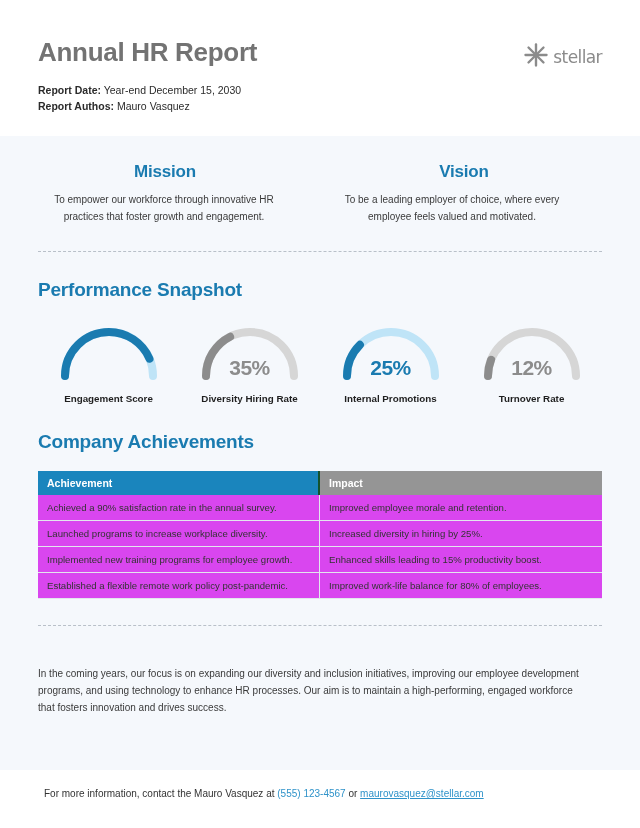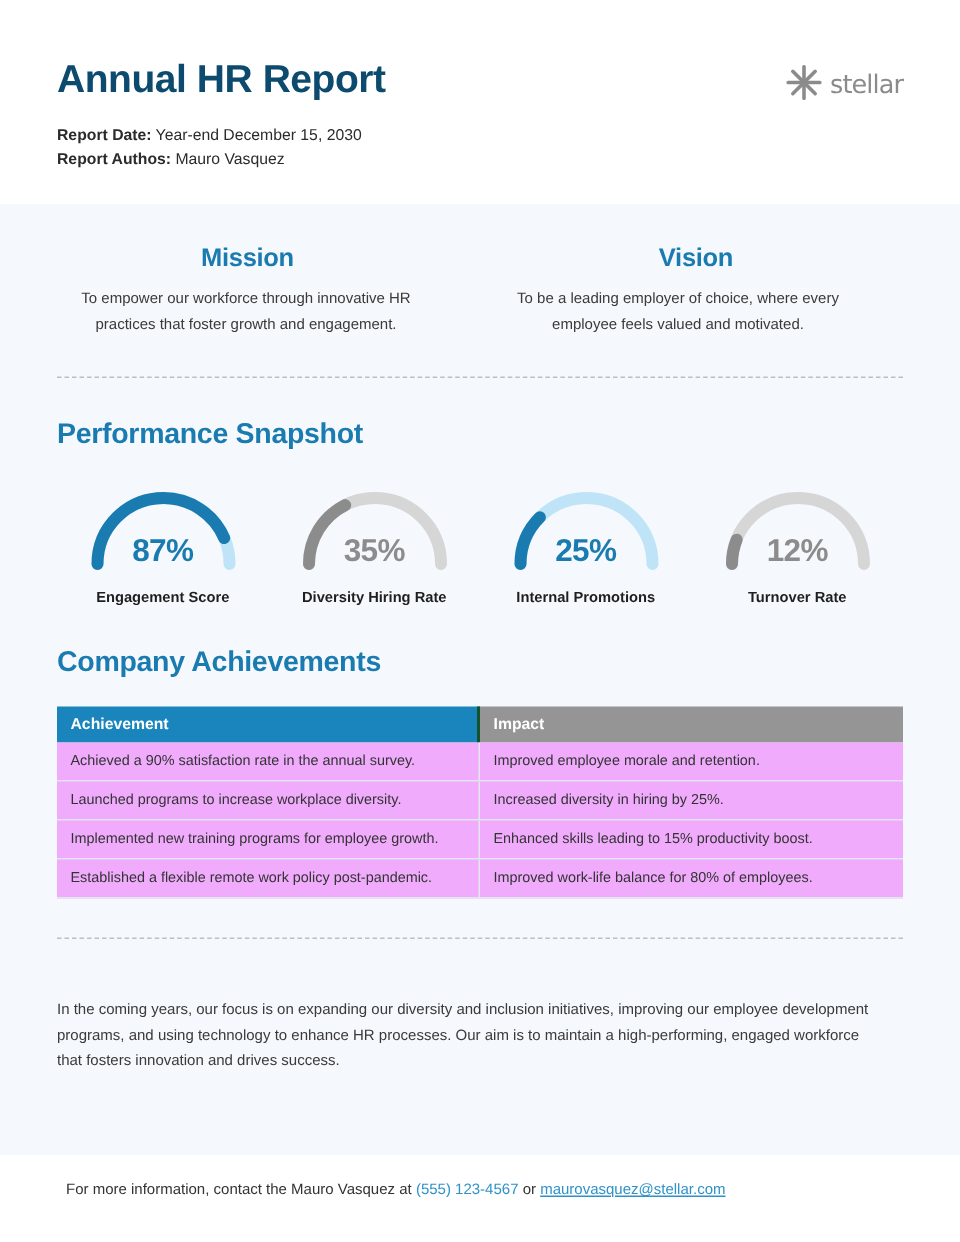--- a/index.html
+++ b/index.html
@@ -26,21 +26,21 @@
     height: 136px;
     padding: 36px 38px 0 38px;
     display: flex;
     justify-content: space-between;
     align-items: flex-start;
   }
   .header-left { padding-top: 2px; }
   .report-title {
     font-size: 26px;
     font-weight: bold;
-    color: #0c4a6e;
+    color: #737373;
     letter-spacing: -0.3px;
     line-height: 1.1;
   }
   .meta { margin-top: 15px; }
   .meta-row {
     font-size: 10.5px;
     color: #2b2b2b;
     line-height: 1.55;
     white-space: nowrap;
   }
@@ -138,21 +138,21 @@
     font-weight: bold;
     color: #ffffff;
     padding: 6px 9px;
     height: 22px;
   }
   th.th-ach { background: #1a85bd; border-right: 2px solid #14532d; }
   th.th-imp { background: #959595; }
   table.ach td {
     font-size: 9.6px;
     color: #333333;
-    background: #f0abfc;
+    background: #d946ef;
     padding: 7px 9px;
     border-bottom: 1px solid #e2e7ed;
     height: 21px;
   }
   td.c1 { border-right: 1px solid #e2e7ed; }
 
   
   .outlook-block { padding-top: 25px; }
   .outlook-body {
     margin-top: 14px;
@@ -224,21 +224,21 @@
 
     <div class="divider"></div>
 
     <div class="perf-block">
       <div class="section-title big-title">Performance Snapshot</div>
       <div class="gauges" id="gauges">
           <div class="gauge-cell">
             <div class="gauge-svg-wrap"><svg width="104" height="54" viewBox="0 0 104 54">
                 <path d="M 8 49 A 44 44 0 0 1 96 49" fill="none" stroke="#bfe4f7" stroke-width="8" stroke-linecap="round"></path>
                 <path d="M 8 49 A 44 44 0 0 1 96 49" fill="none" stroke="#1a7bb0" stroke-width="8" stroke-linecap="round" stroke-dasharray="120.26016677941726 165.87609210954105"></path>
-              </svg><div class="gauge-val" style="color: rgb(26, 123, 176);">87%</div></div>
+              </svg></div>
             <div class="gauge-label">Engagement Score</div>
           </div>
           <div class="gauge-cell">
             <div class="gauge-svg-wrap"><svg width="104" height="54" viewBox="0 0 104 54">
                 <path d="M 8 49 A 44 44 0 0 1 96 49" fill="none" stroke="#d6d6d6" stroke-width="8" stroke-linecap="round"></path>
                 <path d="M 8 49 A 44 44 0 0 1 96 49" fill="none" stroke="#8c8c8c" stroke-width="8" stroke-linecap="round" stroke-dasharray="48.3805268652828 165.87609210954105"></path>
               </svg><div class="gauge-val" style="color: rgb(140, 140, 140);">35%</div></div>
             <div class="gauge-label">Diversity Hiring Rate</div>
           </div>
           <div class="gauge-cell">

